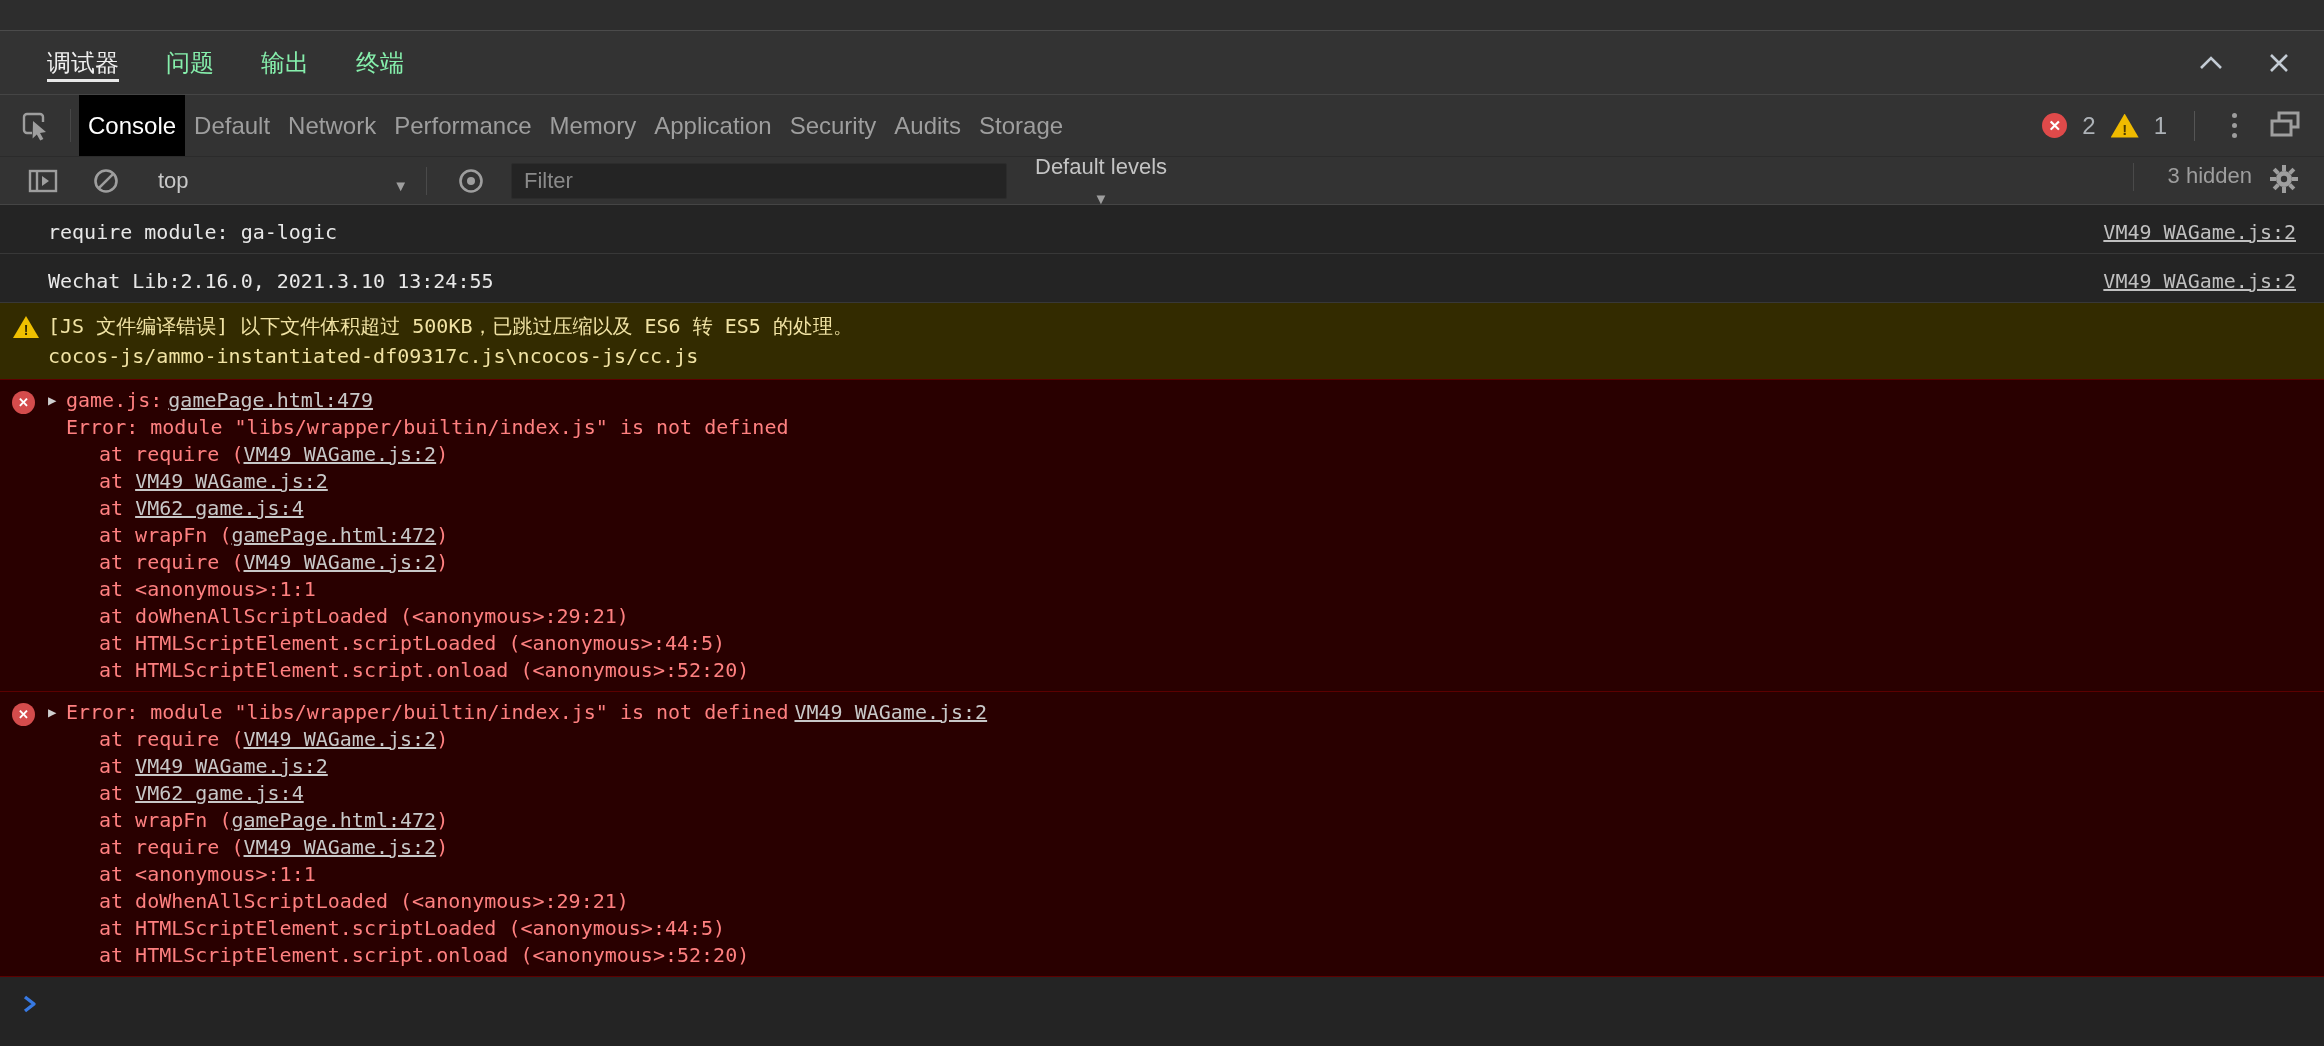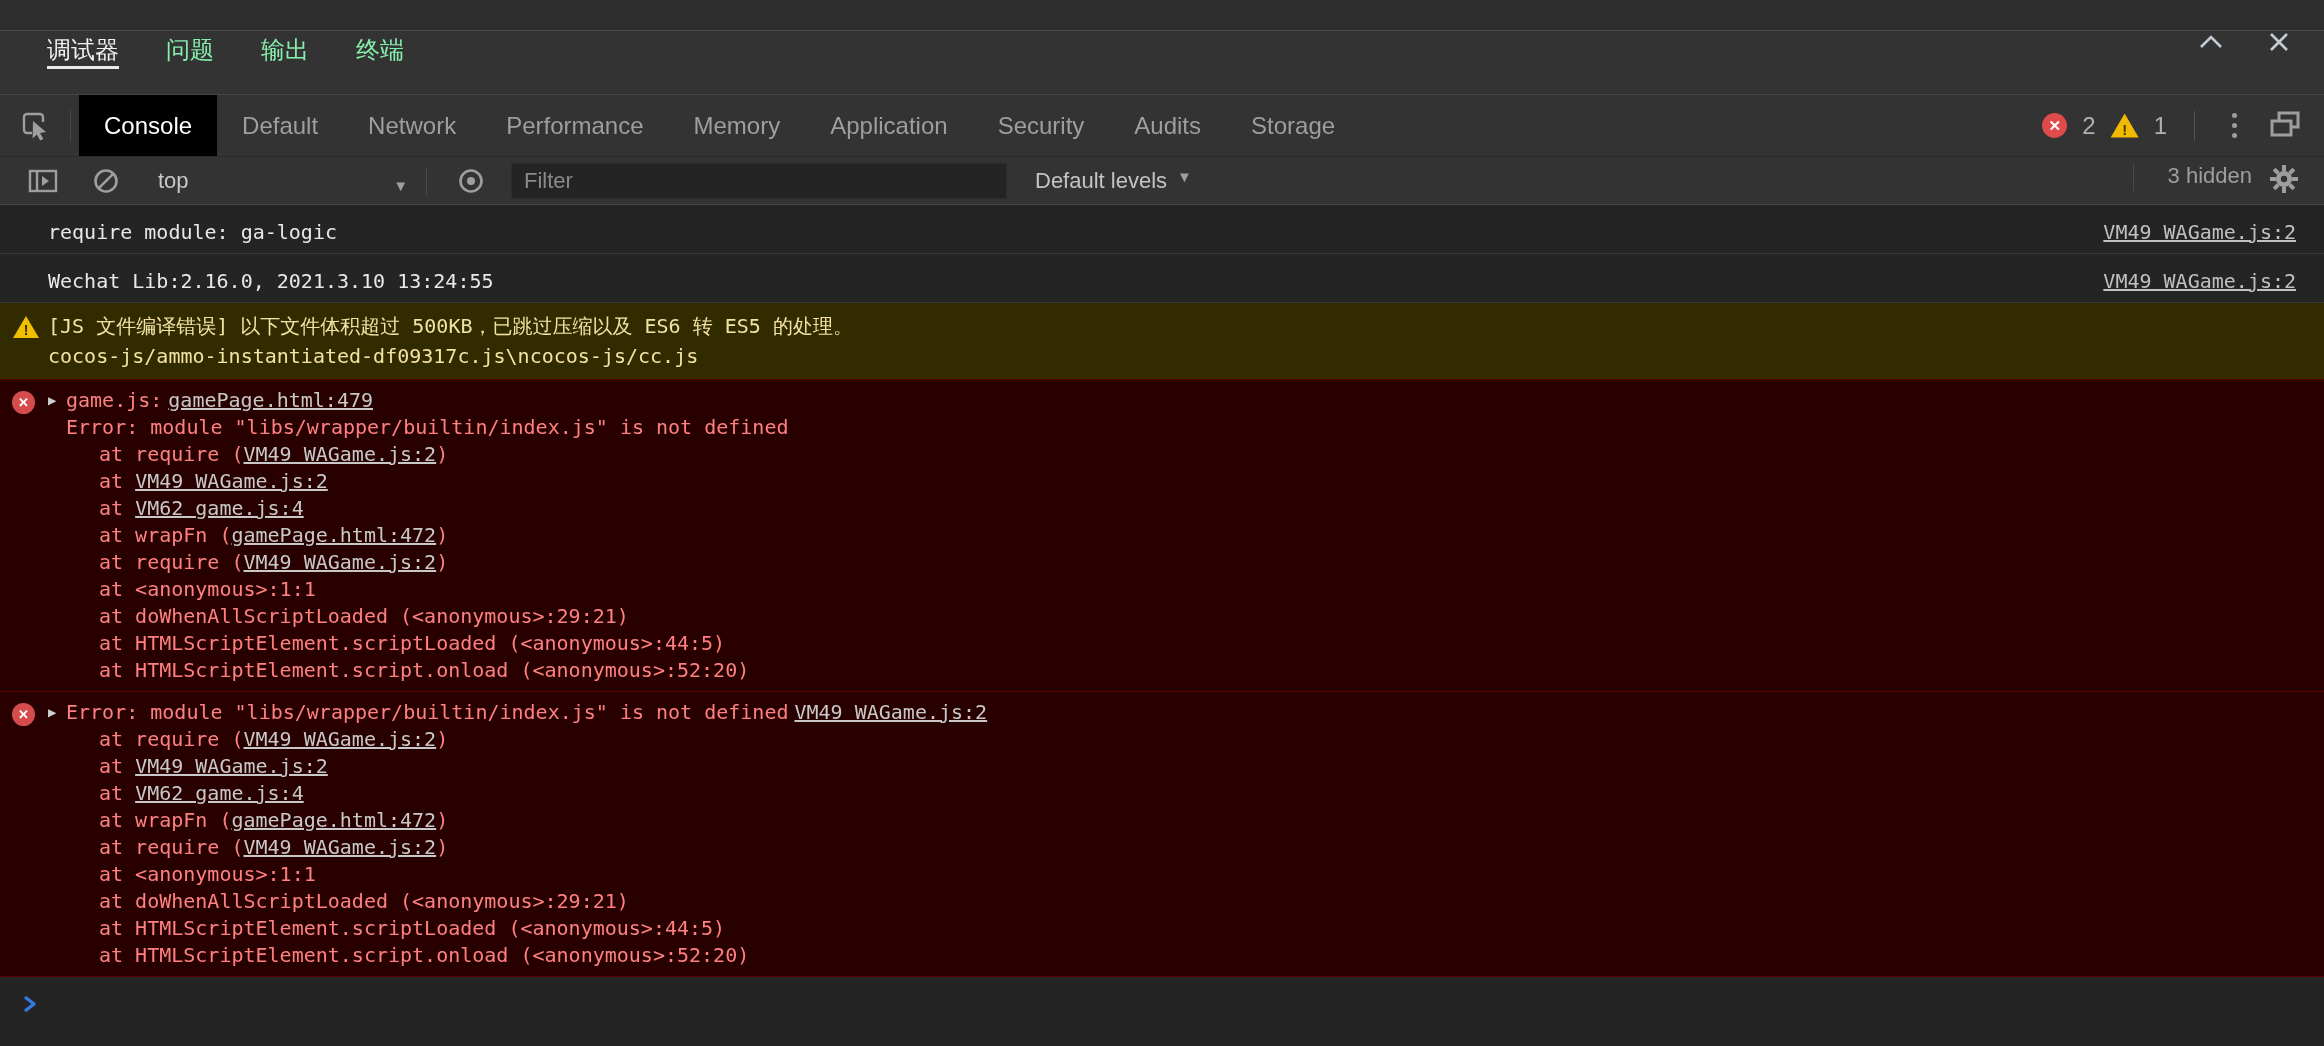--- a/index.html
+++ b/index.html
@@ -6,33 +6,33 @@
   body{
     width:2324px;height:1046px;overflow:hidden;
     background:#242424;
     font-family:"Liberation Sans",sans-serif;
     -webkit-font-smoothing:antialiased;
   }
   
   .top-strip{height:30px;background:#2d2d2d;border-bottom:1px solid #4b4b4b;}
   
   .editor-bar{height:63px;background:#333;border-bottom:1px solid #454545;
-    display:flex;align-items:flex-start;padding:0 34px 0 47px;}
+    display:flex;align-items:center;padding:0 34px 0 47px;}
   .editor-tabs{display:flex;gap:47px;}
   .editor-tab{display:flex;align-items:center;font-size:24px;color:#86efac;
     border-bottom:3px solid transparent;box-sizing:border-box;padding-top:3px;cursor:default;}
   .editor-tab.active{color:#efefef;border-bottom-color:#e8e8e8;}
   .win-controls{margin-left:auto;display:flex;align-items:center;gap:44px;}
   .win-controls svg{display:block;}
   
   .devtools-bar{height:61px;background:#333;border-bottom:1px solid #2b2b2b;display:flex;align-items:stretch;}
   .inspect-btn{width:70px;display:flex;align-items:center;justify-content:center;}
   .dt-sep{width:1px;background:#474747;margin:14px 0;}
   .dt-tabs{display:flex;margin-left:8px;}
-  .dt-tab{display:flex;align-items:center;padding:0 25px;font-size:24px;color:#9e9e9e;cursor:default;}
+  .dt-tab{display:flex;align-items:center;padding:0 9px;font-size:24px;color:#9e9e9e;cursor:default;}
   .dt-tab.active{background:#000;color:#fff;}
   .dt-right{margin-left:auto;display:flex;align-items:center;gap:15px;padding-right:22px;}
   .badge-count{font-size:24px;color:#adb2b7;}
   .err-badge{width:25px;height:25px;border-radius:50%;background:#df4a4a;color:#fff;
     display:flex;align-items:center;justify-content:center;font-size:15px;font-weight:bold;}
   .warn-badge{width:28px;height:24px;clip-path:polygon(50% 0,100% 100%,0 100%);
     background:#f0bb00;color:#4d3c00;text-align:center;font-size:15px;font-weight:bold;line-height:31px;}
   .v-div{width:1px;height:30px;background:#555;margin:0 12px;}
   .kebab{display:flex;flex-direction:column;gap:5px;padding:6px 10px;}
   .kebab i{width:5px;height:5px;border-radius:50%;background:#9e9e9e;}
@@ -40,21 +40,21 @@
   .toolbar{height:47px;background:#333;border-bottom:1px solid #454545;
     display:flex;align-items:center;padding:0 24px 0 16px;}
   .tb-icon{display:flex;align-items:center;justify-content:center;padding:0 12px;}
   .frame-select{display:flex;align-items:flex-end;width:250px;margin-left:26px;
     font-size:22px;color:#c8c8c8;cursor:default;}
   .frame-select .arrow{margin-left:auto;color:#9e9e9e;font-size:15px;}
   .tb-div{width:1px;height:28px;background:#4a4a4a;margin:0 18px;}
   .filter-input{margin-left:14px;width:470px;height:34px;background:#242424;border:1px solid #2c2c2c;
     border-radius:2px;color:#ddd;font-size:22px;padding:0 12px;outline:none;}
   .filter-input::placeholder{color:#8a8a8a;}
-  .levels{display:flex;align-items:flex-start;gap:10px;margin-left:28px;font-size:22px;color:#c4c4c4;cursor:default;}
+  .levels{display:flex;align-items:center;gap:10px;margin-left:28px;font-size:22px;color:#c4c4c4;cursor:default;flex-direction:column;}
   .levels .arrow{color:#9e9e9e;font-size:15px;}
   .toolbar-right{margin-left:auto;display:flex;align-items:flex-start;gap:16px;}
   .hidden-label{font-size:22px;color:#9e9e9e;}
   
   .console{font-family:"DejaVu Sans Mono",monospace;font-size:20px;}
   .row-plain{display:flex;align-items:flex-start;padding:15px 28px 9px 48px;
     border-bottom:1px solid #383838;color:#e8e8e8;line-height:24px;}
   a.src-link{color:#c0c0c0;text-decoration:underline;margin-left:auto;white-space:nowrap;cursor:pointer;}
   .row-warn{position:relative;background:#332b00;border-bottom:1px solid #5c0000;
     padding:8px 28px 8px 48px;color:#f1e3a4;line-height:30px;}

